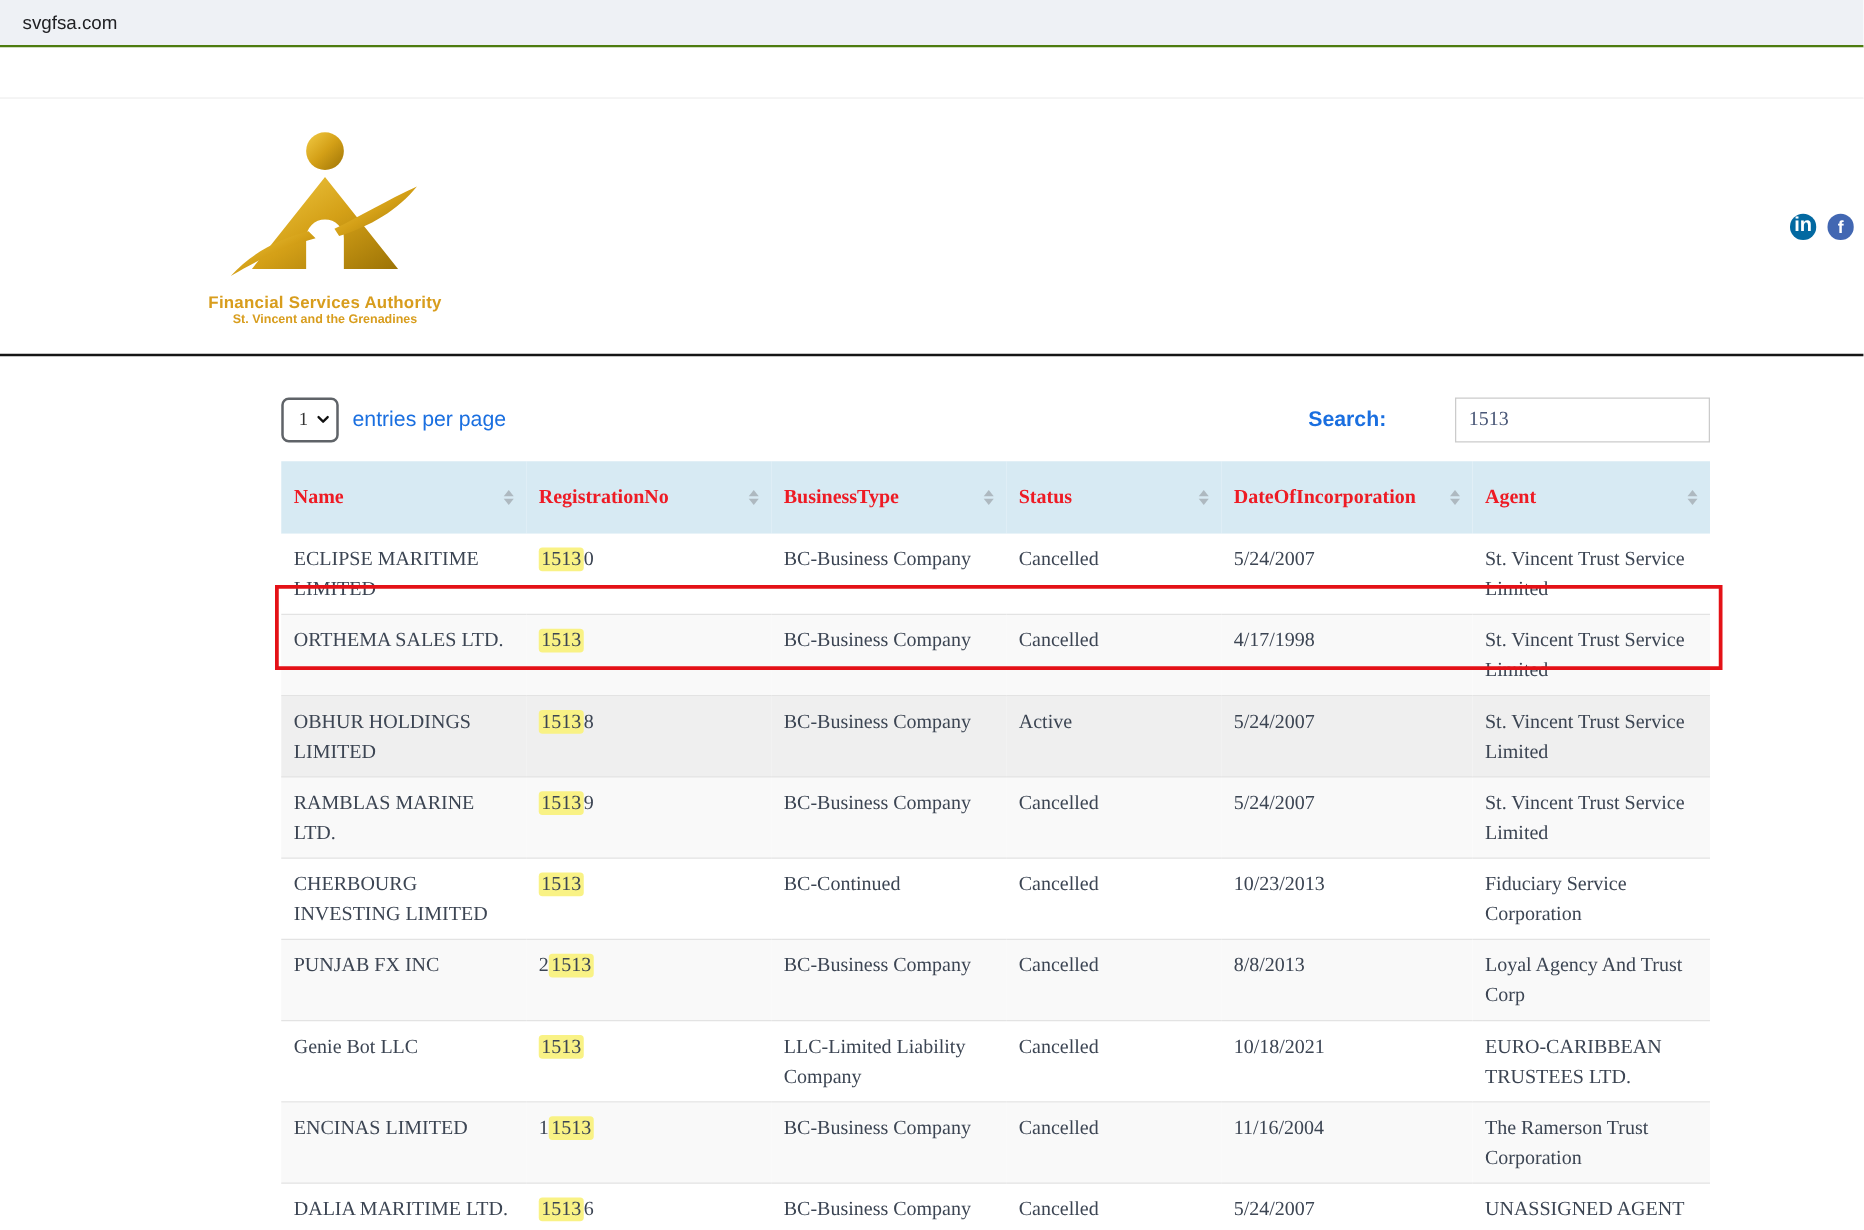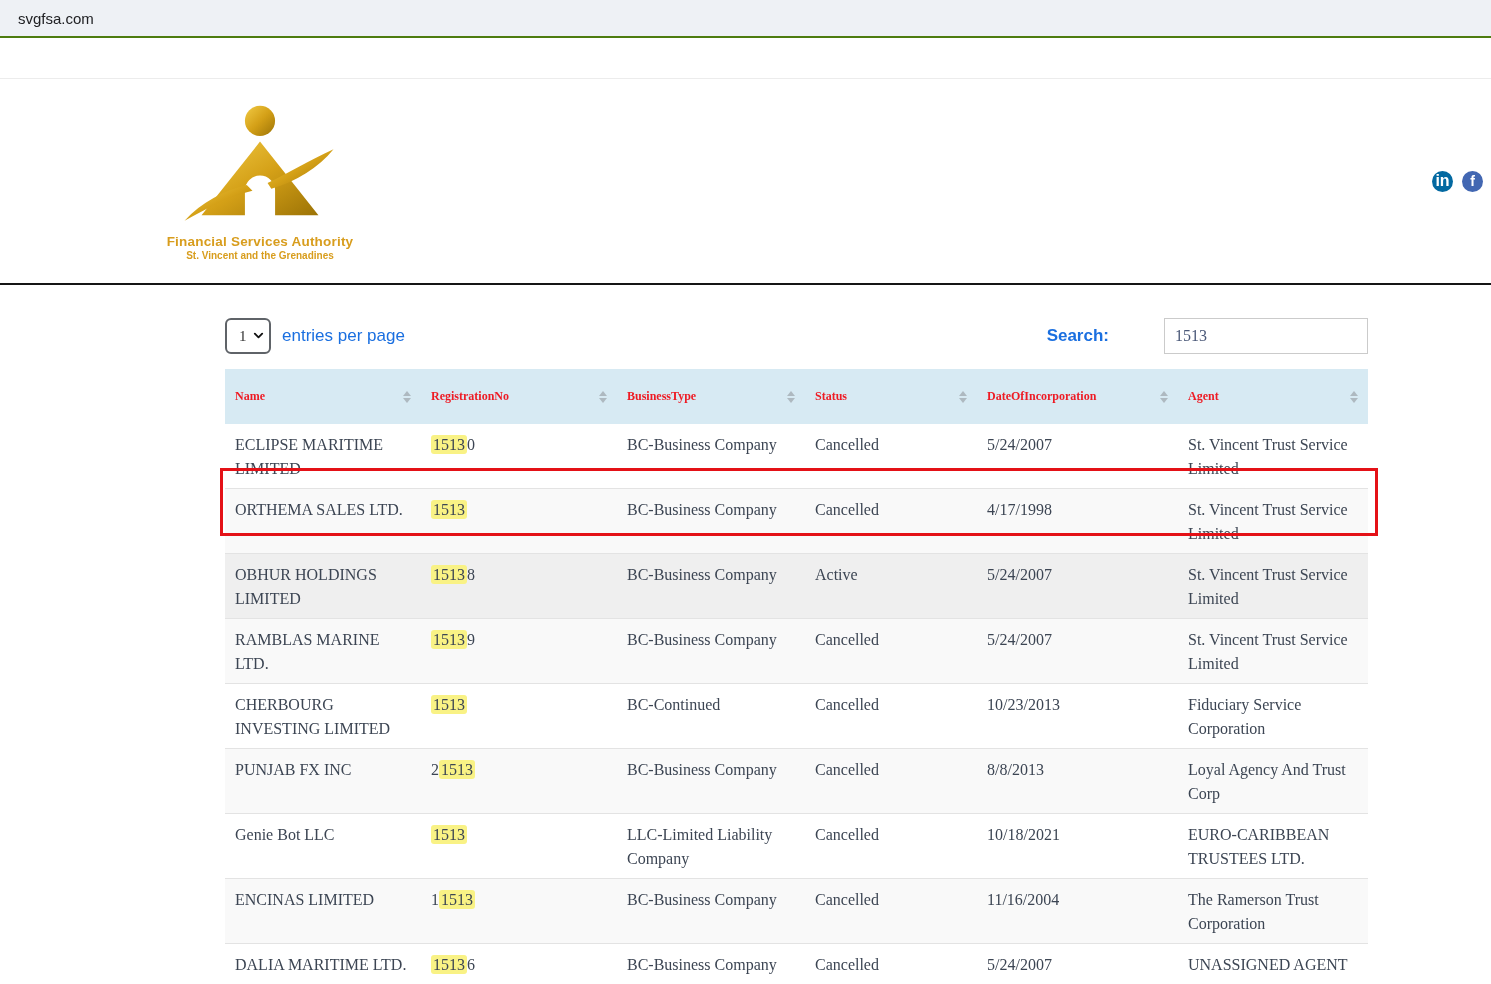--- a/index.html
+++ b/index.html
@@ -71,21 +71,21 @@
     padding:0 10px; outline:none;
   }
 
   
   .table-wrap { position:relative; margin-top:15px; }
   table { width:1143px; border-collapse:collapse; table-layout:fixed; }
   col.c-name{width:196px} col.c-reg{width:196px} col.c-type{width:188px}
   col.c-status{width:172px} col.c-date{width:201px} col.c-agent{width:190px}
   thead th {
     background:#d7eaf3; height:37px; padding:20px 10px; text-align:left;
-    font-size:12px; font-weight:bold; color:#ee1b24; cursor:pointer;
+    font-size:16px; font-weight:bold; color:#ee1b24; cursor:pointer;
   }
   .th-inner { display:flex; align-items:center; justify-content:space-between; }
   .sorts { display:inline-flex; flex-direction:column; gap:2px; margin-left:6px; }
   .tri-up { width:0; height:0; border-left:4px solid transparent; border-right:4px solid transparent; border-bottom:5px solid #aeb9c0; }
   .tri-dn { width:0; height:0; border-left:4px solid transparent; border-right:4px solid transparent; border-top:5px solid #aeb9c0; }
 
   tbody td {
     padding:9px 10px 7px; vertical-align:top; font-size:16px; color:#3c4553;
     line-height:24px; border-bottom:1px solid #e3e3e3;
   }

